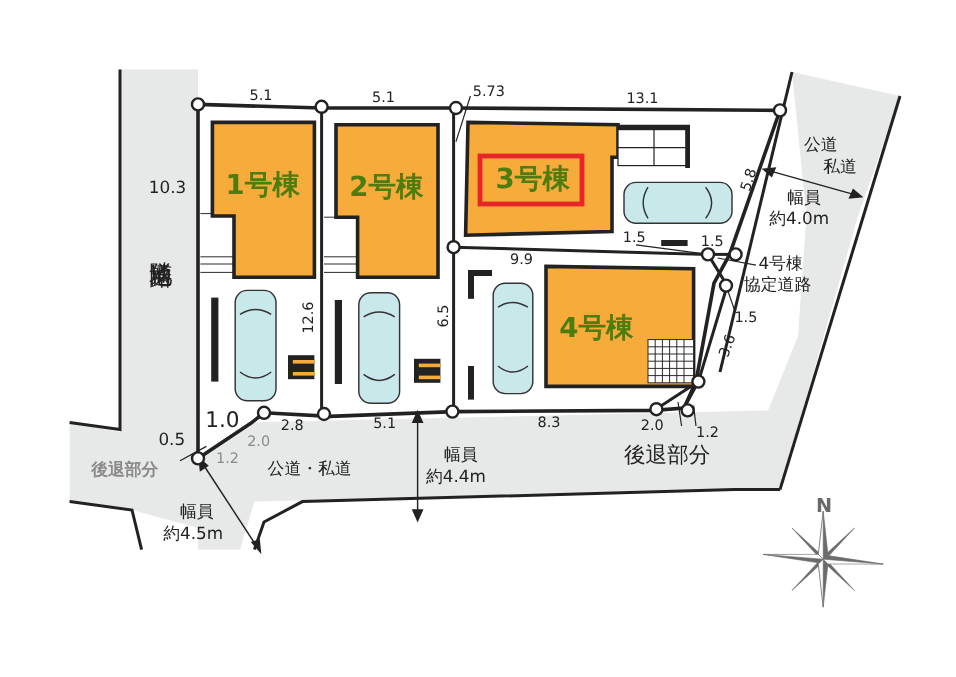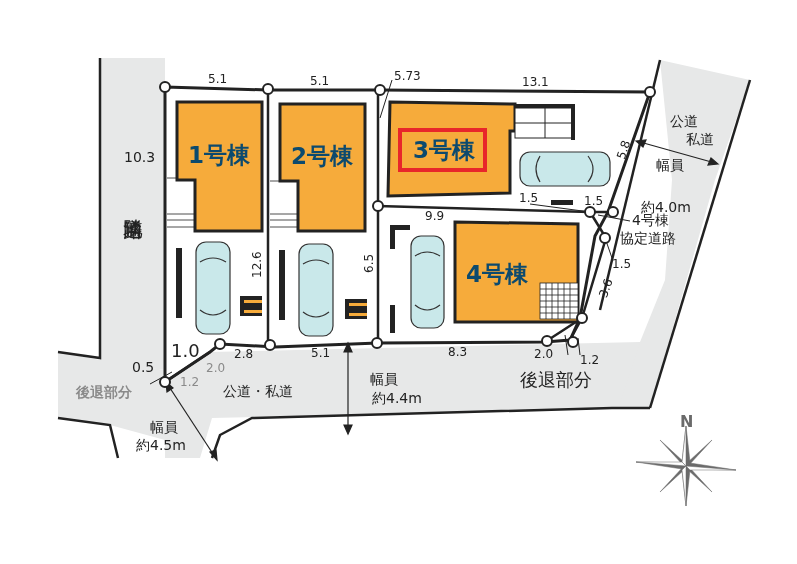--- a/index.html
+++ b/index.html
@@ -4,21 +4,21 @@
 <style>
   html, body { margin:0; padding:0; background:#ffffff; }
   body { width:797px; height:564px; position:relative; overflow:hidden;
          font-family:"DejaVu Sans","Liberation Sans",sans-serif; color:#222; }
   #plan { position:absolute; left:0; top:0; }
   .lbl { position:absolute; white-space:nowrap; font-size:13px; color:#222; line-height:1; }
   .dim { font-size:12px; }
   .jp  { font-size:14px; }
   .big { font-size:18px; }
   .vtext { writing-mode:vertical-rl; text-orientation:upright; letter-spacing:1px; font-size:19px; }
-  .lot-name { position:absolute; font-weight:bold; font-size:23px; color:#0c4a6e; white-space:nowrap; line-height:1; }
+  .lot-name { position:absolute; font-weight:bold; font-size:23px; color:#4d7c0f; white-space:nowrap; line-height:1; }
   .lot3-box { position:absolute; border:4px solid #e8262a; box-sizing:border-box; }
   .rot { transform-origin:left top; }
   .faded { color:#8a8a8a; }
   .north { position:absolute; font-weight:bold; font-size:16px; color:#6a6a6a; }
 </style>
 </head>
 <body>
 
 <svg id="plan" width="797" height="564" viewBox="0 0 797 564">
 
@@ -203,25 +203,25 @@
 <div class="lbl dim" style="left:448px;top:346px;">8.3</div>
 <div class="lbl dim" style="left:534px;top:348px;">2.0</div>
 <div class="lbl dim" style="left:580px;top:354px;">1.2</div>
 <div class="lbl dim faded" style="left:206px;top:362px;">2.0</div>
 <div class="lbl dim faded" style="left:180px;top:376px;">1.2</div>
 
 <div class="lbl vtext" style="left:124px;top:203px;">隣地通路</div>
 <div class="lbl jp" style="left:670px;top:114px;">公道</div>
 <div class="lbl jp" style="left:652px;top:132px;margin-left:34px;">私道</div>
 <div class="lbl jp" style="left:656px;top:158px;">幅員</div>
-<div class="lbl jp" style="left:641px;top:176px;margin-top:24px;">約4.0m</div>
+<div class="lbl jp" style="left:641px;top:176px;">約4.0m</div>
 <div class="lbl jp" style="left:632px;top:213px;">4号棟</div>
 <div class="lbl jp" style="left:620px;top:231px;">協定道路</div>
 <div class="lbl jp" style="left:223px;top:384px;">公道・私道</div>
 <div class="lbl jp" style="left:370px;top:372px;">幅員</div>
-<div class="lbl jp" style="left:355px;top:391px;margin-left:17px;">約4.4m</div>
+<div class="lbl jp" style="left:355px;top:391px;">約4.4m</div>
 <div class="lbl jp" style="left:150px;top:420px;">幅員</div>
 <div class="lbl jp" style="left:136px;top:438px;">約4.5m</div>
 
 <div class="lbl big" style="left:520px;top:371px;">後退部分</div>
 <div class="lbl jp faded" style="left:76px;top:385px;font-weight:bold;">後退部分</div>
 
 <div class="north" style="left:680px;top:412px;">N</div>
 
 </body></html>

